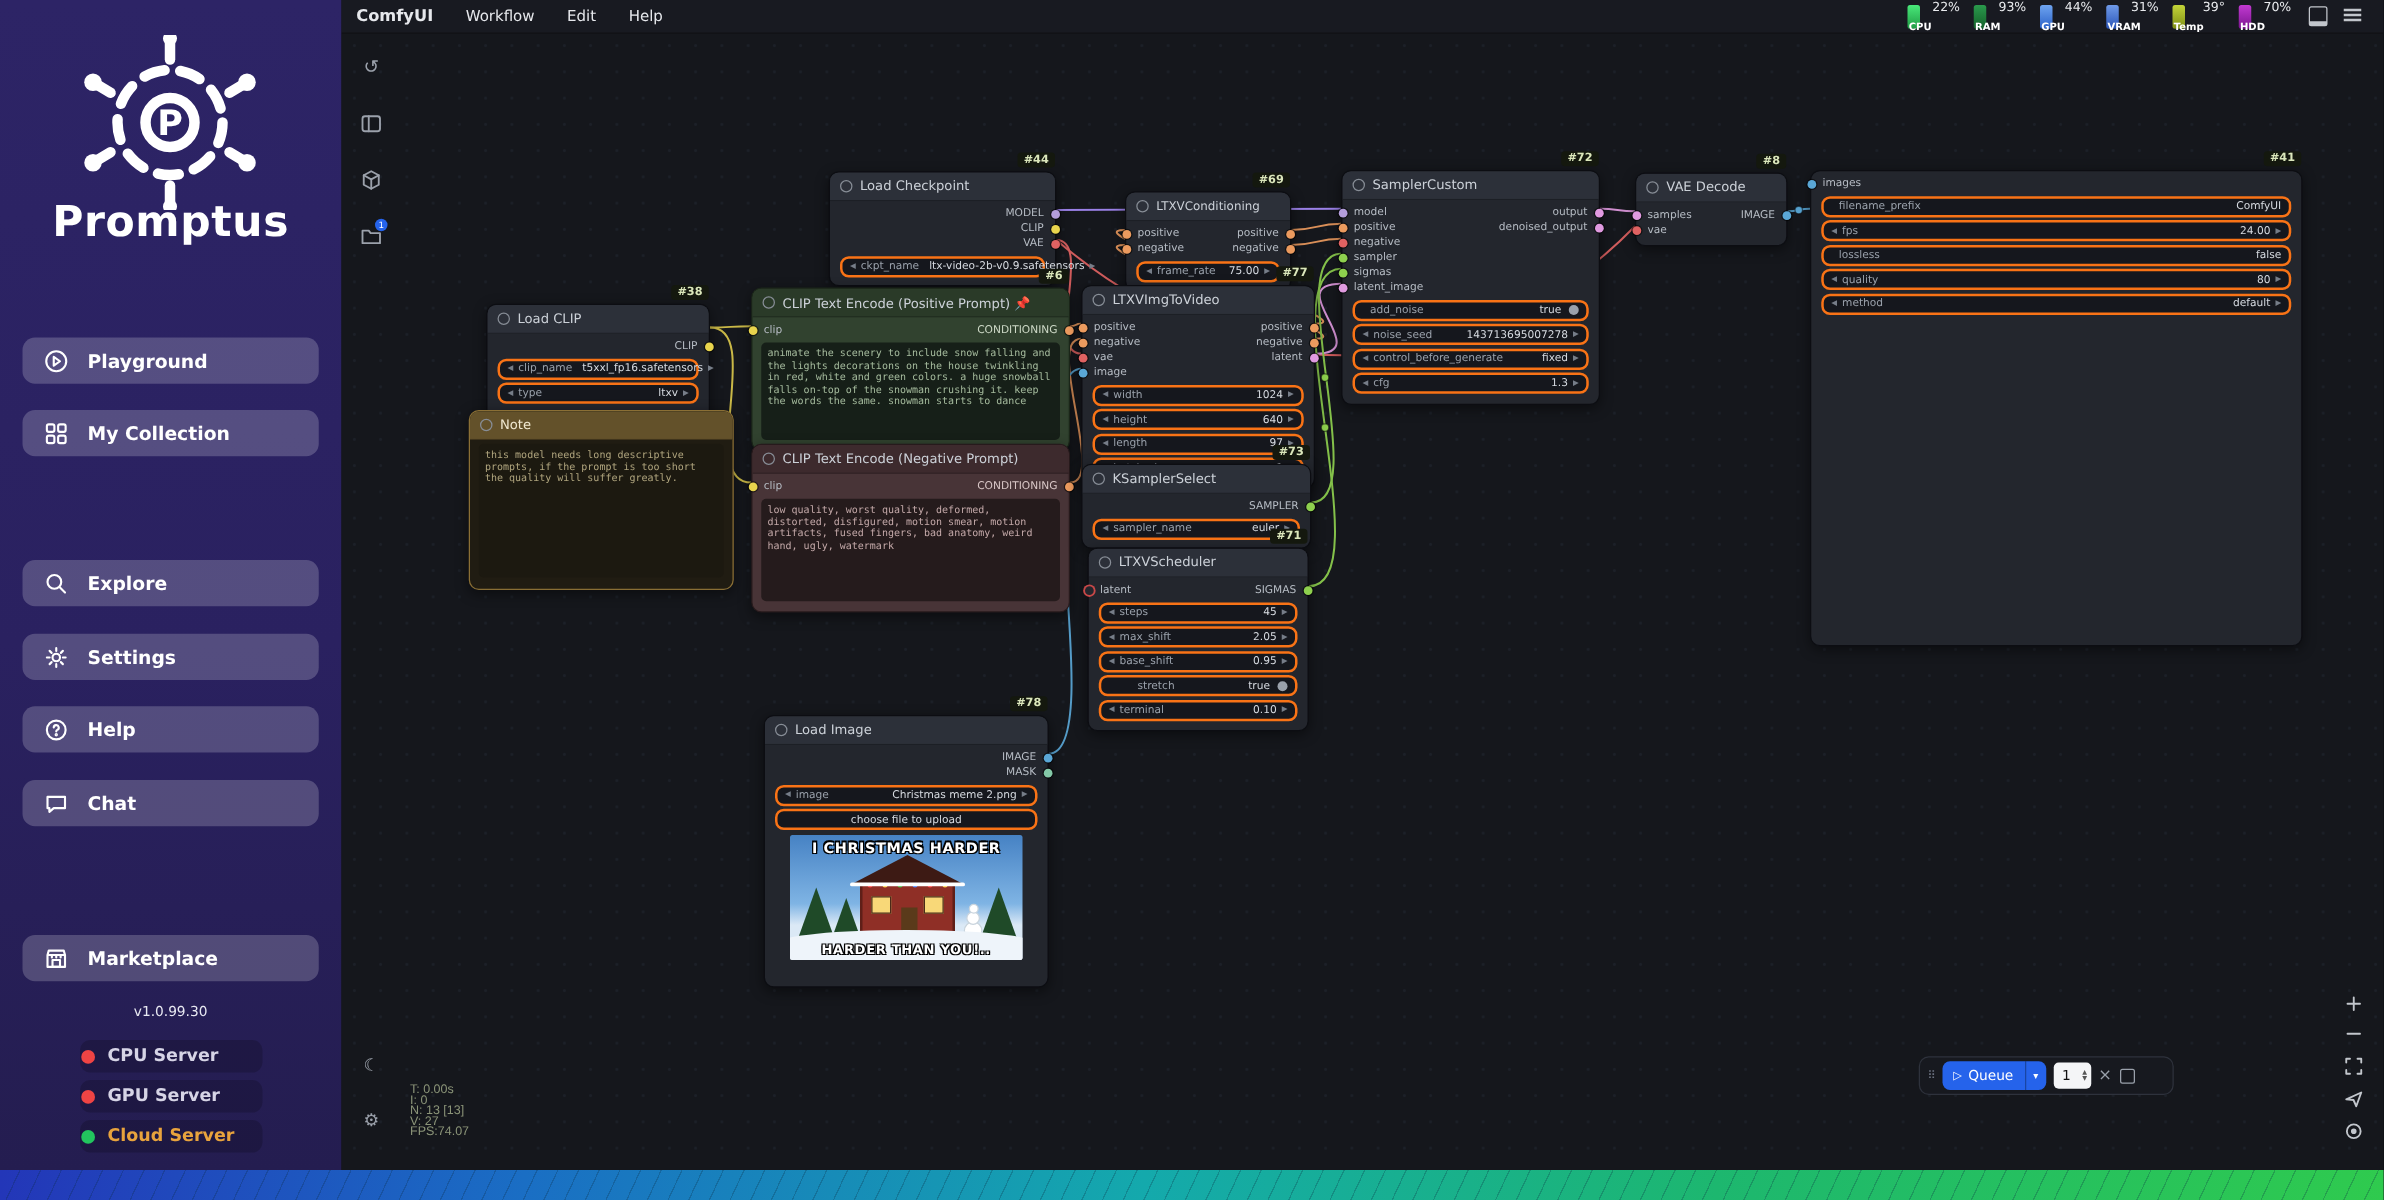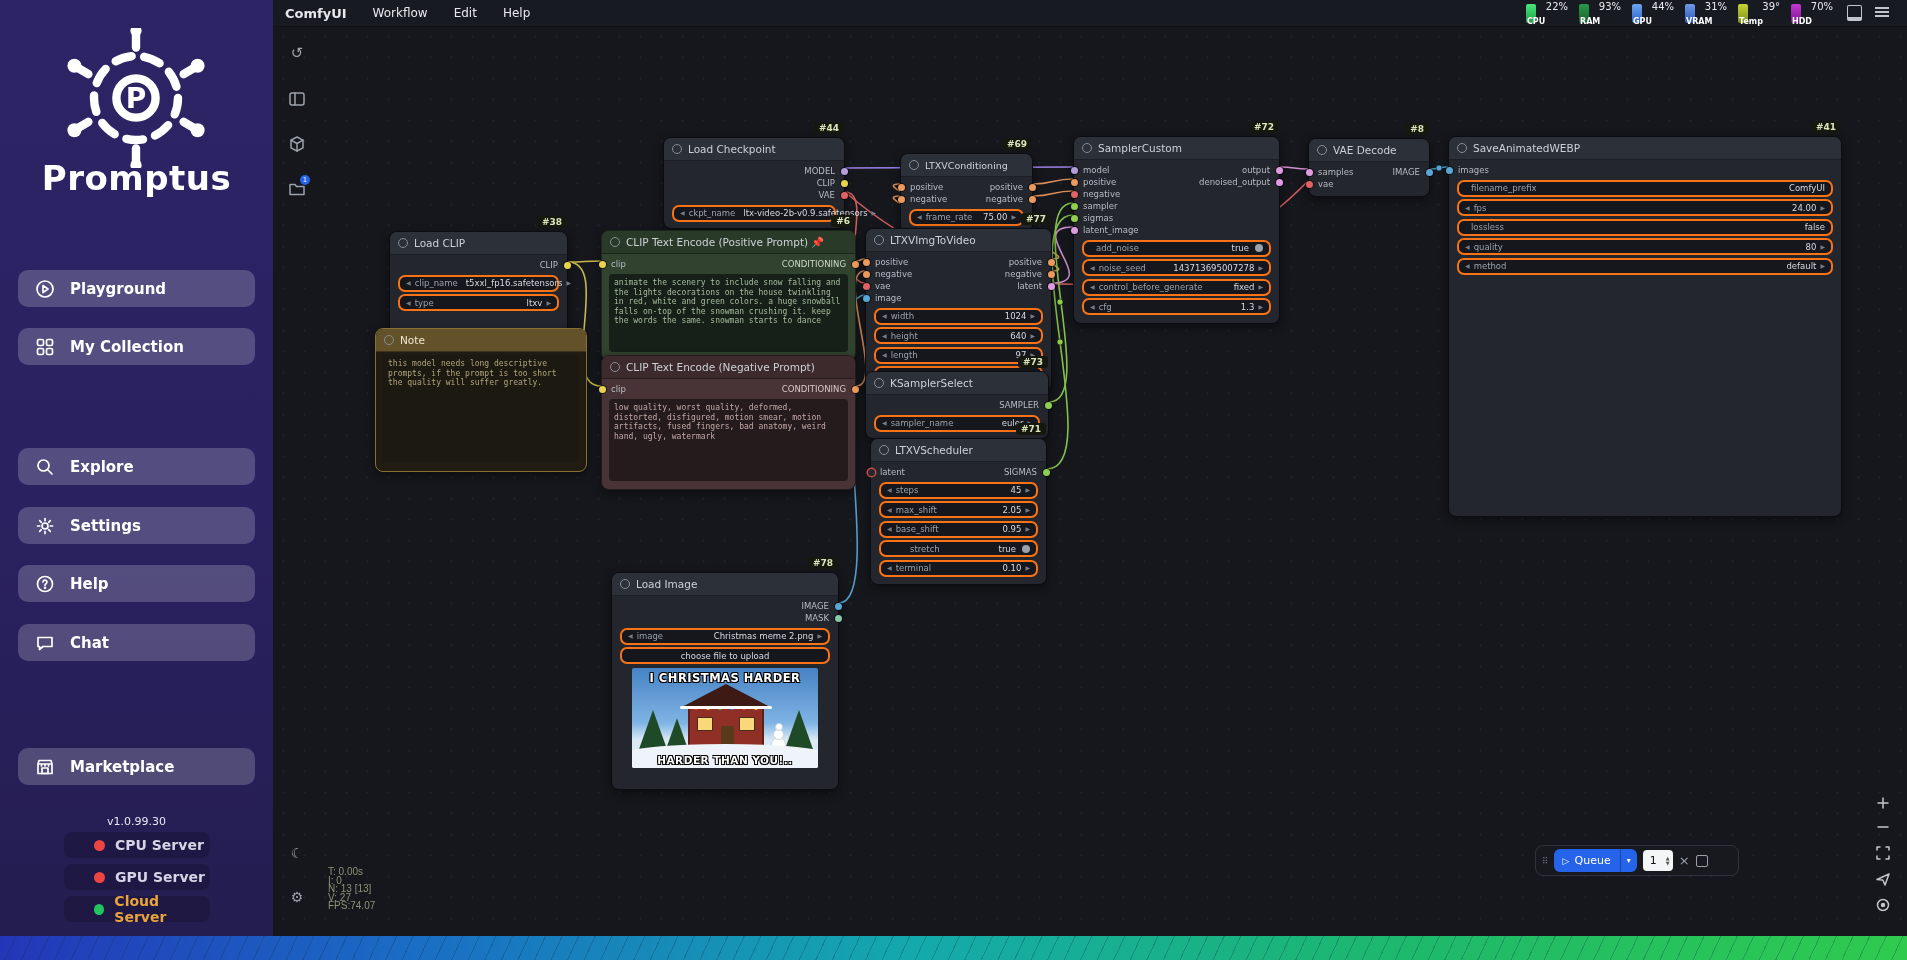--- a/index.html
+++ b/index.html
@@ -14,23 +14,23 @@
   .brand-name{left:0;top:158px;width:273px;text-align:center;color:#fff;
     font-size:34px;font-weight:bold;letter-spacing:.5px;}
   .sb-item{left:18px;width:237px;height:37px;border-radius:10px;
     background:rgba(255,255,255,.20);display:flex;align-items:center;gap:14px;
     padding:0 0 0 16px;box-sizing:border-box;color:#fff;cursor:pointer;}
   .sb-item.active{background:#fff;color:#2b2262;}
   .sb-item.active svg{stroke:#2b2262;}
   .sb-lb{font-size:15px;font-weight:bold;}
   .sb-ic{width:22px;height:22px;display:flex;align-items:center;justify-content:center;}
   .sb-ic svg{stroke:#fff;fill:none;stroke-width:1.7;stroke-linecap:round;stroke-linejoin:round;}
-  .version{left:0;top:803px;width:273px;text-align:center;color:#e8e9f2;font-size:11px;margin-top:12px;}
+  .version{left:0;top:803px;width:273px;text-align:center;color:#e8e9f2;font-size:11px;}
   .server{left:64px;width:146px;height:26px;border-radius:8px;background:rgba(0,0,0,.18);
-    display:flex;align-items:center;gap:10px;padding:0 0 0 30px;box-sizing:border-box;}
+    display:flex;align-items:center;gap:10px;padding:0 0 0 1px;box-sizing:border-box;}
   .server .dot{width:11px;height:11px;border-radius:50%;}
   .server .lbl{font-size:14px;font-weight:bold;color:#d6d4e6;}
 
   
   #topbar{left:273px;top:0;width:1634px;height:26px;background:#181a21;z-index:7;
     border-bottom:1px solid #101115;display:flex;align-items:center;}
   .menu{color:#e6e8ec;font-size:12px;margin-left:26px;cursor:pointer;}
   .menu.first{font-weight:bold;font-size:13px;margin-left:12px;}
   #stats{position:absolute;right:72px;top:1px;display:flex;gap:9px;}
   .stat{position:relative;width:44px;height:24px;}
@@ -454,24 +454,20 @@
     <div class="srow">
         <span class="sd l c-vae"></span>
         <span>vae</span>
         <span></span>
       </div>
   </div>
 </div>
 
 <div class="node" style="left:1448px;top:136px;width:394px;height:381px">
   <div class="badge">#41</div>
-  <div class="nh">
-      <span class="cdot"></span>
-      <span class="nt">SaveAnimatedWEBP</span>
-    </div>
   <div class="slots">
     <div class="srow">
         <span class="sd l c-image"></span>
         <span>images</span>
         <span></span>
       </div>
   </div>
   <div class="wg">
       <span class="wn" style="margin-left:6px">filename_prefix</span>
       <span class="sp"></span>
@@ -498,21 +494,21 @@
     </div>
   <div class="wg">
       <span class="arr">◀</span>
       <span class="wn">method</span>
       <span class="sp"></span>
       <span class="wv">default</span>
       <span class="arr">▶</span>
     </div>
 </div>
 
-<div class="node" style="left:389px;top:231px;width:179px;padding-bottom:20px">
+<div class="node" style="left:389px;top:243px;width:179px;padding-bottom:20px">
   <div class="badge">#38</div>
   <div class="nh">
       <span class="cdot"></span>
       <span class="nt">Load CLIP</span>
     </div>
   <div class="slots">
     <div class="srow">
         <span></span>
         <span>CLIP</span>
         <span class="sd r c-clip"></span>

